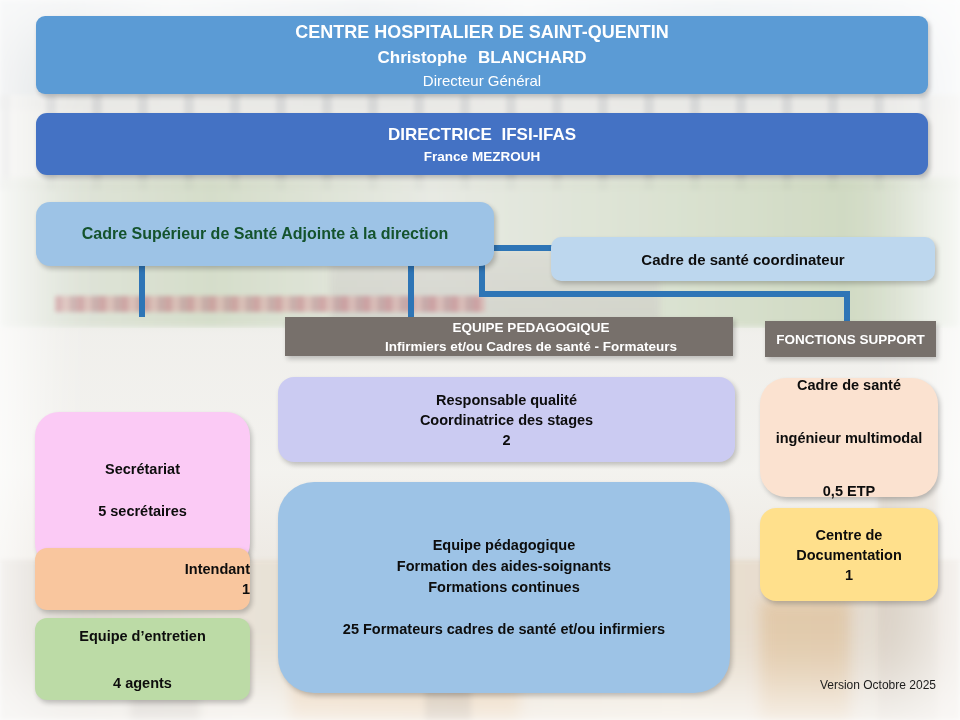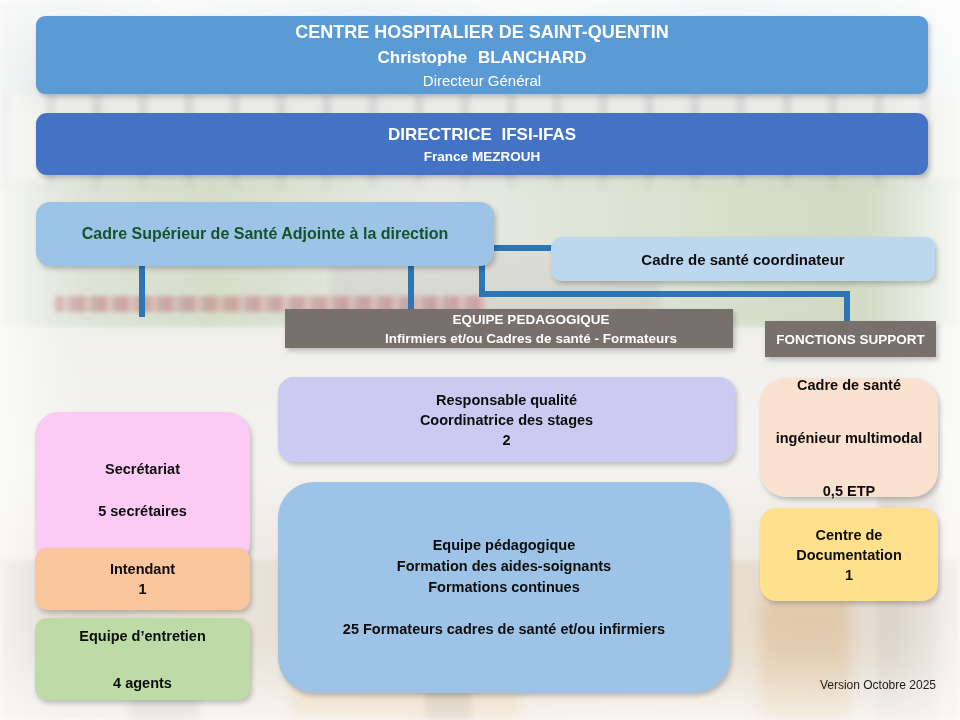--- a/index.html
+++ b/index.html
@@ -49,28 +49,28 @@
   .n-root .t3{font-size:15px;font-weight:normal;line-height:22px;}
   .n-dir{left:36px;top:113px;width:892px;height:62px;background:#4472C4;border-radius:11px;color:#fff;}
   .n-dir .t1{font-size:17px;font-weight:bold;line-height:25px;word-spacing:5px;}
   .n-dir .t2{font-size:13.5px;font-weight:bold;line-height:20px;}
   .n-adjointe{left:36px;top:202px;width:458px;height:64px;background:#9DC3E6;border-radius:14px;
     color:#14532d;font-size:16px;font-weight:bold;}
   .n-coord{left:551px;top:237px;width:384px;height:44px;background:#BDD7EE;border-radius:10px;
     color:#0d0d0d;font-size:15px;font-weight:bold;}
   .n-gray{background:#77706B;color:#fff;font-weight:bold;font-size:13.5px;line-height:19px;border-radius:0;}
   .n-admin{left:33px;top:317px;width:220px;height:39px;}
-  .n-equipe-h{left:285px;top:309px;width:448px;height:39px;padding-left:44px;}
+  .n-equipe-h{left:285px;top:317px;width:448px;height:39px;padding-left:44px;}
   .n-fonctions{left:765px;top:321px;width:171px;height:36px;}
   .card{color:#0d0d0d;font-weight:bold;font-size:14.5px;line-height:20px;}
   .n-secretariat{left:35px;top:378px;width:215px;height:155px;background:#FBCAF5;border-radius:24px;row-gap:22px;margin-top:34px;}
   .n-qualite{left:278px;top:377px;width:457px;height:85px;background:#CBCBF2;border-radius:16px;}
   .n-ing{left:760px;top:378px;width:178px;height:119px;background:#FBE2D0;border-radius:26px;gap:33px;}
   .n-doc{left:760px;top:508px;width:178px;height:93px;background:#FFE08C;border-radius:16px;}
-  .n-intendant{left:35px;top:548px;width:215px;height:62px;background:#F9C69E;border-radius:12px;}
+  .n-intendant{left:35px;top:548px;width:215px;height:62px;background:#F9C69E;border-radius:12px;align-items:flex-end;}
   .n-entretien{left:35px;top:618px;width:215px;height:82px;background:#BCDBA6;border-radius:12px;row-gap:17px;gap:27px;}
   .n-bigblue{left:278px;top:482px;width:452px;height:211px;background:#9DC3E6;border-radius:36px;line-height:21px;}
   .n-bigblue .last{margin-top:21px;}
   .version{
     position:absolute;z-index:2;left:0;top:678px;width:936px;text-align:right;
     font-size:12px;color:#1c1c1c;font-weight:normal;
   }
 </style>
 </head>
 <body>

